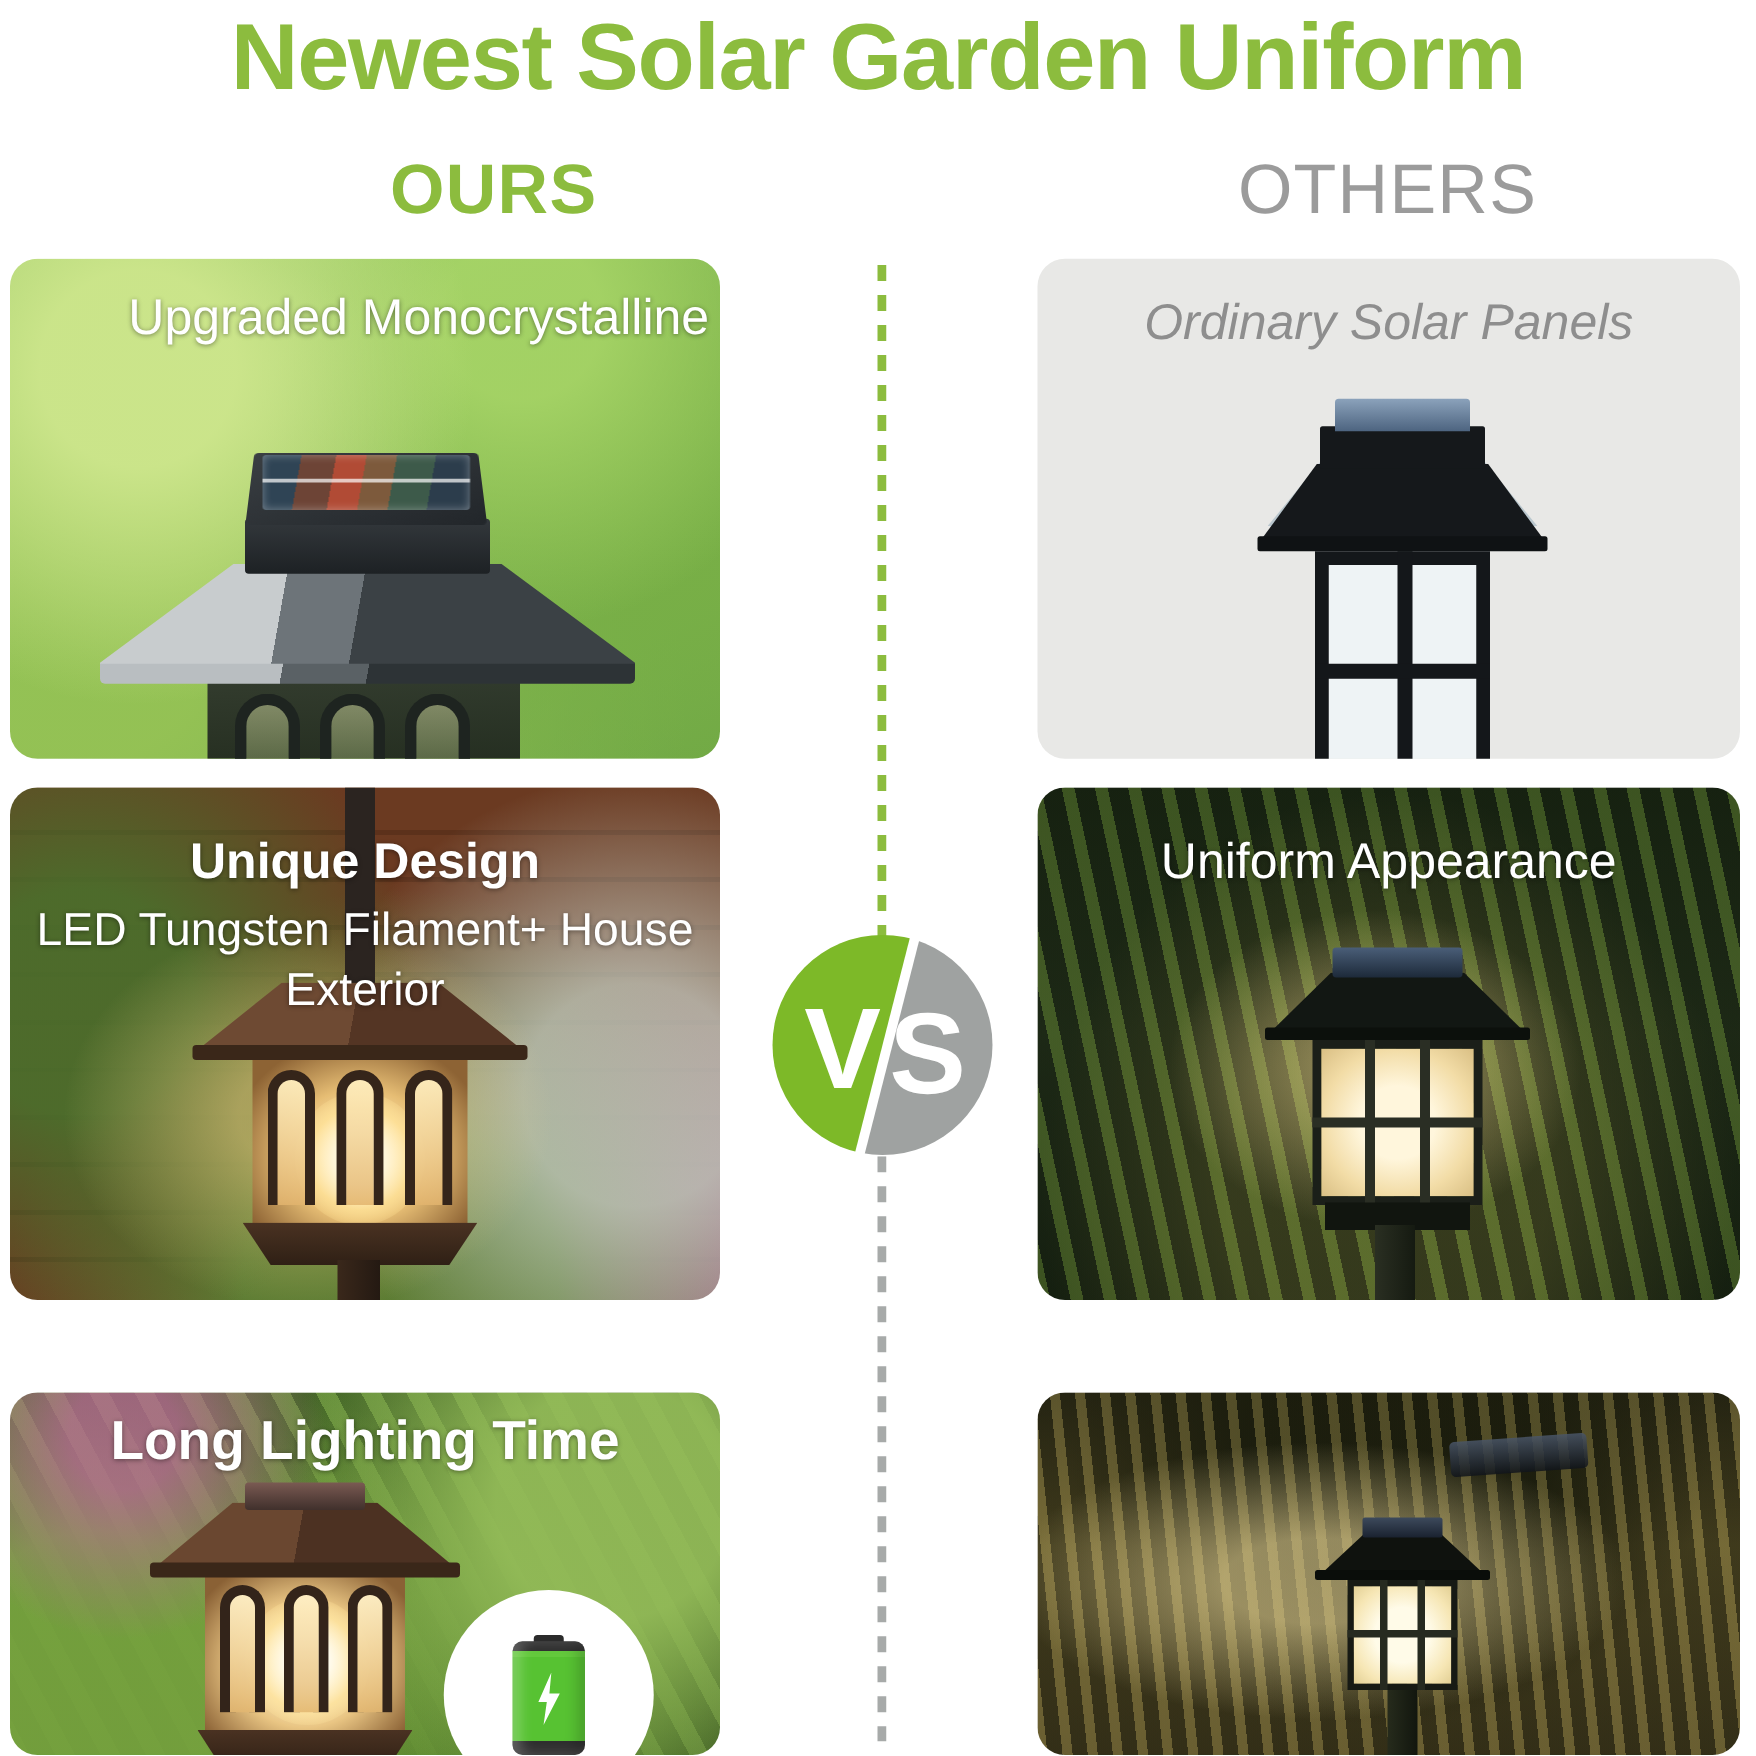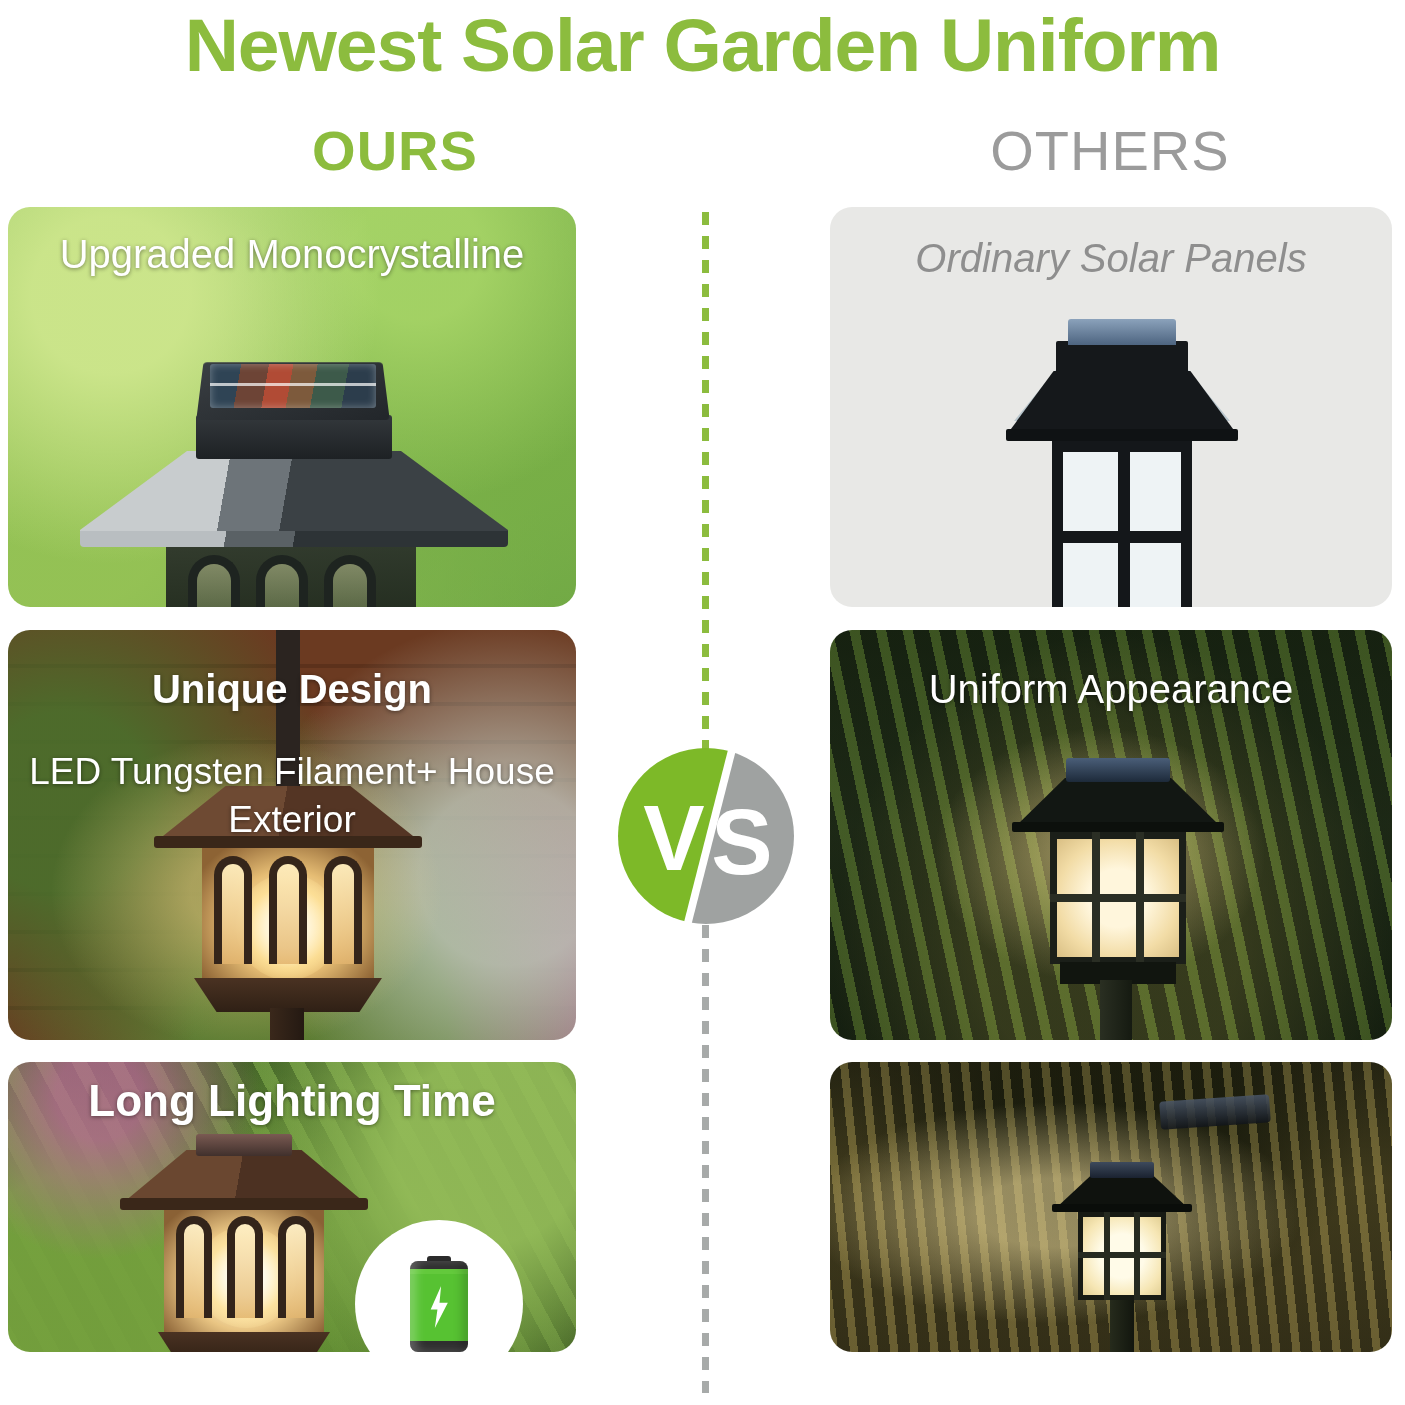--- a/index.html
+++ b/index.html
@@ -43,34 +43,34 @@
     color:#ffffff; text-shadow:0 1px 4px rgba(0,0,0,.45); z-index:6;
   }
   .cap-l1{ font-size:40px; line-height:50px; font-weight:500; }
   .cap-l2{ font-size:37px; line-height:48px; font-weight:400; }
 
   
   .col-left { left:8px;  width:568px; }
   .col-right{ left:830px;width:562px; }
   .row1 { top:207px;  height:400px; }
   .row2 { top:630px;  height:410px; }
-  .row3 { top:1062px; height:290px; }
+  .row3 { top:1114px; height:290px; }
 
   
   #panel-ours-solar{
     background:
       radial-gradient(circle at 18% 22%, rgba(205,230,140,.95) 0 14%, rgba(0,0,0,0) 48%),
       radial-gradient(circle at 72% 12%, rgba(170,215,105,.85) 0 12%, rgba(0,0,0,0) 46%),
       radial-gradient(circle at 90% 42%, rgba(120,175,70,.9) 0 18%, rgba(0,0,0,0) 55%),
       radial-gradient(circle at 8% 72%, rgba(150,195,85,.9) 0 20%, rgba(0,0,0,0) 58%),
       radial-gradient(circle at 45% 90%, rgba(130,180,78,.85) 0 22%, rgba(0,0,0,0) 60%),
       radial-gradient(circle at 30% 45%, rgba(225,238,190,.55) 0 10%, rgba(0,0,0,0) 40%),
       linear-gradient(150deg,#9bc96a 0%,#7fb551 45%,#6fa745 100%);
   }
-  #panel-ours-solar .caption{ top:22px; }
+  #panel-ours-solar .caption{ top:22px;margin-left:43px; }
 
   
   .lamp{ position:absolute; z-index:3; }
   .lamp .roof{ position:absolute; }
 
   
   #ours-lamp-big{ left:50px; top:152px; width:470px; height:248px; }
   #ours-lamp-big .cell-frame{
     position:absolute; left:142px; top:0; width:186px; height:62px;
     background:linear-gradient(160deg,#3a3f43,#22262a); border-radius:4px;
@@ -139,21 +139,21 @@
     background:
       radial-gradient(ellipse at 42% 64%, rgba(255,214,140,.5) 0 12%, rgba(0,0,0,0) 42%),
       radial-gradient(circle at 10% 42%, rgba(74,112,44,.9) 0 16%, rgba(0,0,0,0) 48%),
       radial-gradient(circle at 88% 60%, rgba(198,206,196,.75) 0 16%, rgba(0,0,0,0) 46%),
       radial-gradient(circle at 55% 96%, rgba(92,128,52,.95) 0 25%, rgba(0,0,0,0) 62%),
       radial-gradient(circle at 93% 95%, rgba(186,94,170,.7) 0 11%, rgba(0,0,0,0) 36%),
       repeating-linear-gradient(180deg,#6b3a21 0 34px,#5c311b 34px 38px),
       linear-gradient(180deg,#6d3c22,#4d2915);
   }
   #panel-ours-design .caption.cap-l1{ top:34px; }
-  #panel-ours-design .caption.cap-l2{ top:90px;margin-top:28px; }
+  #panel-ours-design .caption.cap-l2{ top:90px; }
   #design-lantern{ left:150px; top:148px; width:260px; height:250px; }
   #design-lantern .stem{ position:absolute; left:118px; top:-148px; width:24px; height:160px; background:#2b2420; }
   #design-lantern .roof{
     position:absolute; left:0; top:8px; width:260px; height:54px;
     background:linear-gradient(100deg,#6e4a33 0 48%,#543524 48% 100%);
     clip-path:polygon(26% 0,74% 0,100% 100%,0 100%);
   }
   #design-lantern .roof-lip{ position:absolute; left:-4px; top:58px; width:268px; height:12px; background:#3a2719; border-radius:3px; }
   #design-lantern .glass{
     position:absolute; left:44px; top:68px; width:172px; height:138px;

